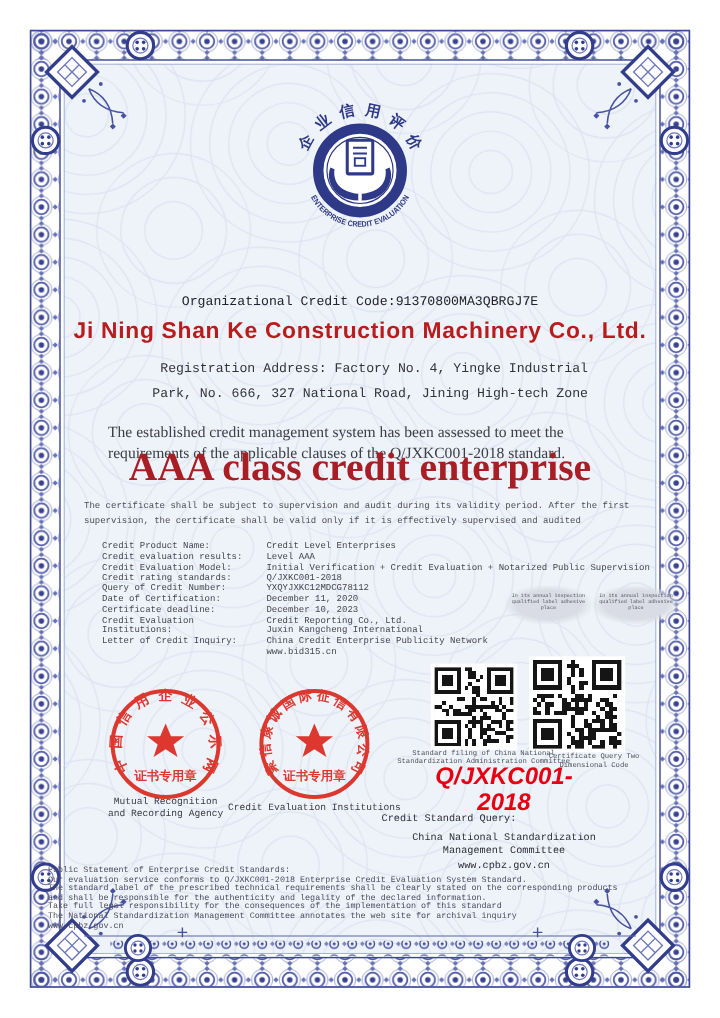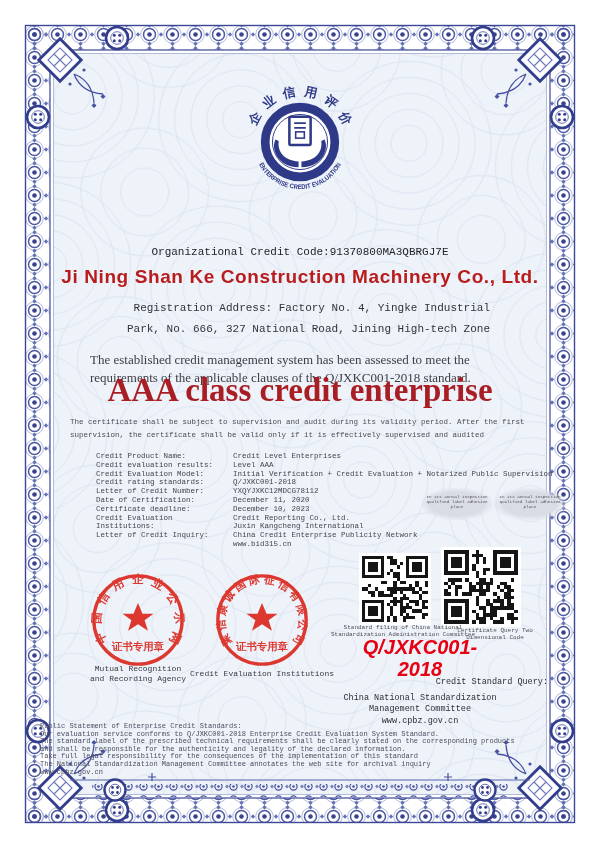--- a/index.html
+++ b/index.html
@@ -8,35 +8,35 @@
   .frame-svg{position:absolute;left:0;top:0;z-index:1;}
   .abs{position:absolute;z-index:3;}
   .ctr{left:0;right:0;text-align:center;}
   .title{top:184px;font:bold 40px/46px "Liberation Serif",serif;color:#a81e24;letter-spacing:1px;}
   .org-code{top:245px;font:11px/14px "Liberation Mono",monospace;color:#23232a;letter-spacing:0;}
   .company{top:264px;font:bold 19px/26px "Liberation Sans",sans-serif;color:#b91c1c;letter-spacing:.6px;}
   .address{top:298px;left:110px;width:380px;font:11px/21px "Liberation Mono",monospace;color:#33333a;text-align:right;}
   .assessment{top:351px;left:90px;width:420px;font:13px/18px "Liberation Serif",serif;color:#3d3d44;}
   .grade{top:371px;font:bold 33px/38px "Liberation Serif",serif;color:#a81e24;}
   .supervision{top:416px;left:70px;width:460px;font:7.5px/13px "Liberation Mono",monospace;color:#4d4d55;text-align:left;}
-  .fields{top:452px;left:96px;width:470px;font:7.5px/8.8px "Liberation Mono",monospace;color:#46464e;}
+  .fields{top:452px;left:85px;width:470px;font:7.5px/8.8px "Liberation Mono",monospace;color:#46464e;}
   .frow{display:grid;grid-template-columns:137px 1fr;}
   .annual{position:absolute;top:491px;width:66px;height:26px;z-index:3;}
   .annual-bg{position:absolute;inset:-3px;background:radial-gradient(ellipse at center,#d9dce4 0%,#d9dce4 52%,rgba(217,220,228,0) 75%);}
   .annual-txt{position:absolute;left:0;top:3px;width:132px;font:8.5px/10px "Liberation Mono",monospace;
               color:#565660;text-align:center;transform:scale(.5);transform-origin:0 0;white-space:pre-line;}
   .seal{position:absolute;z-index:3;width:100px;height:100px;opacity:.93;}
   .seal-caption{position:absolute;z-index:3;font:8px/10px "Liberation Mono",monospace;color:#3a3a42;
                 text-align:center;white-space:pre-line;}
   .qr{position:absolute;z-index:3;background:#fff;outline:3px solid #fff;}
   .qr-caption{position:absolute;z-index:3;font:6px/7.2px "Liberation Mono",monospace;color:#50505a;
               text-align:center;white-space:pre-line;}
   .std-code{top:636px;left:350px;width:140px;font:bold italic 20px/22px "Liberation Sans",sans-serif;
             color:#e60012;text-align:center;z-index:3;font-style:italic;}
-  .query-label{top:677px;left:328px;width:220px;font:8.5px/11px "Liberation Mono",monospace;color:#2e2e36;text-align:right;}
+  .query-label{top:677px;left:318px;width:220px;font:8.5px/11px "Liberation Mono",monospace;color:#2e2e36;text-align:left;}
   .query-org{top:693px;left:310px;width:220px;font:8.5px/11px "Liberation Mono",monospace;color:#2e2e36;text-align:center;white-space:pre-line;}
   .query-url{top:716px;left:310px;width:220px;font:8.5px/10px "Liberation Mono",monospace;color:#2e2e36;text-align:center;}
   .footer{top:723px;left:40px;width:520px;font:7px/7.6px "Liberation Mono",monospace;color:#4d4d5e;text-align:left;}
 </style>
 </head>
 <body>
 
 <div class="page">
 
   <svg class="frame-svg" width="600" height="848" viewBox="0 0 600 848">
@@ -206,21 +206,21 @@
           <div>Initial Verification + Credit Evaluation + Notarized Public Supervision</div>
         </div>
       </div>
     <div class="frow">
         <div>Credit rating standards:</div>
         <div>
           <div>Q/JXKC001-2018</div>
         </div>
       </div>
     <div class="frow">
-        <div>Letter of Credit Number:</div>
+        <div>Query of Credit Number:</div>
         <div>
           <div>YXQYJXKC12MDCG78112</div>
         </div>
       </div>
     <div class="frow">
         <div>Date of Certification:</div>
         <div>
           <div>December 11, 2020</div>
         </div>
       </div>

